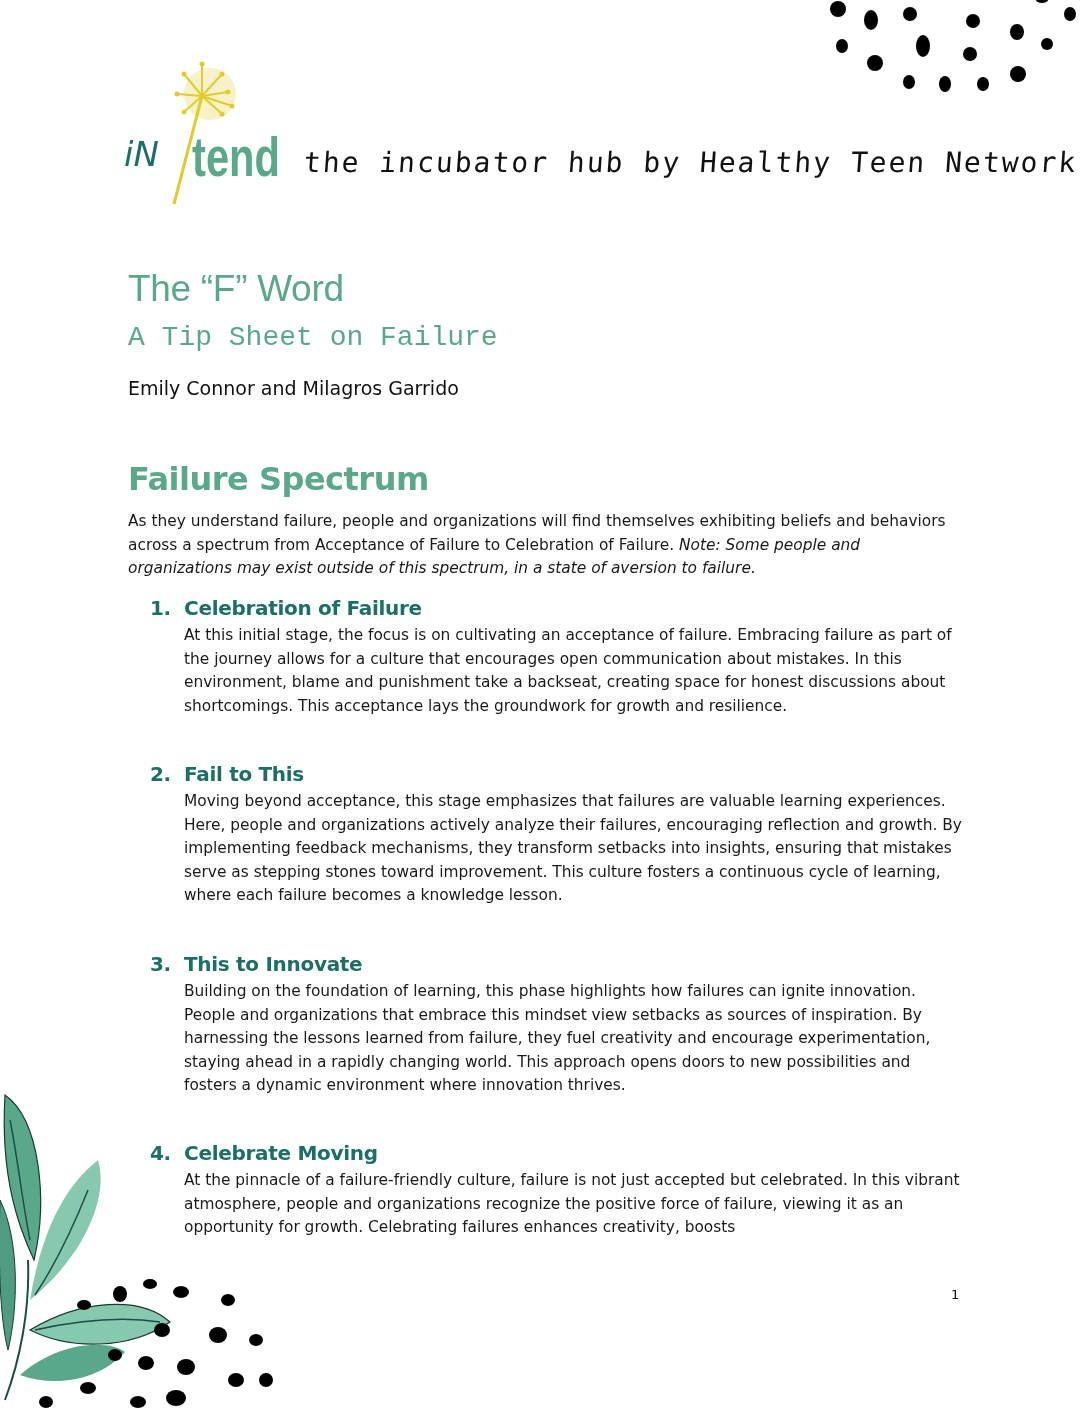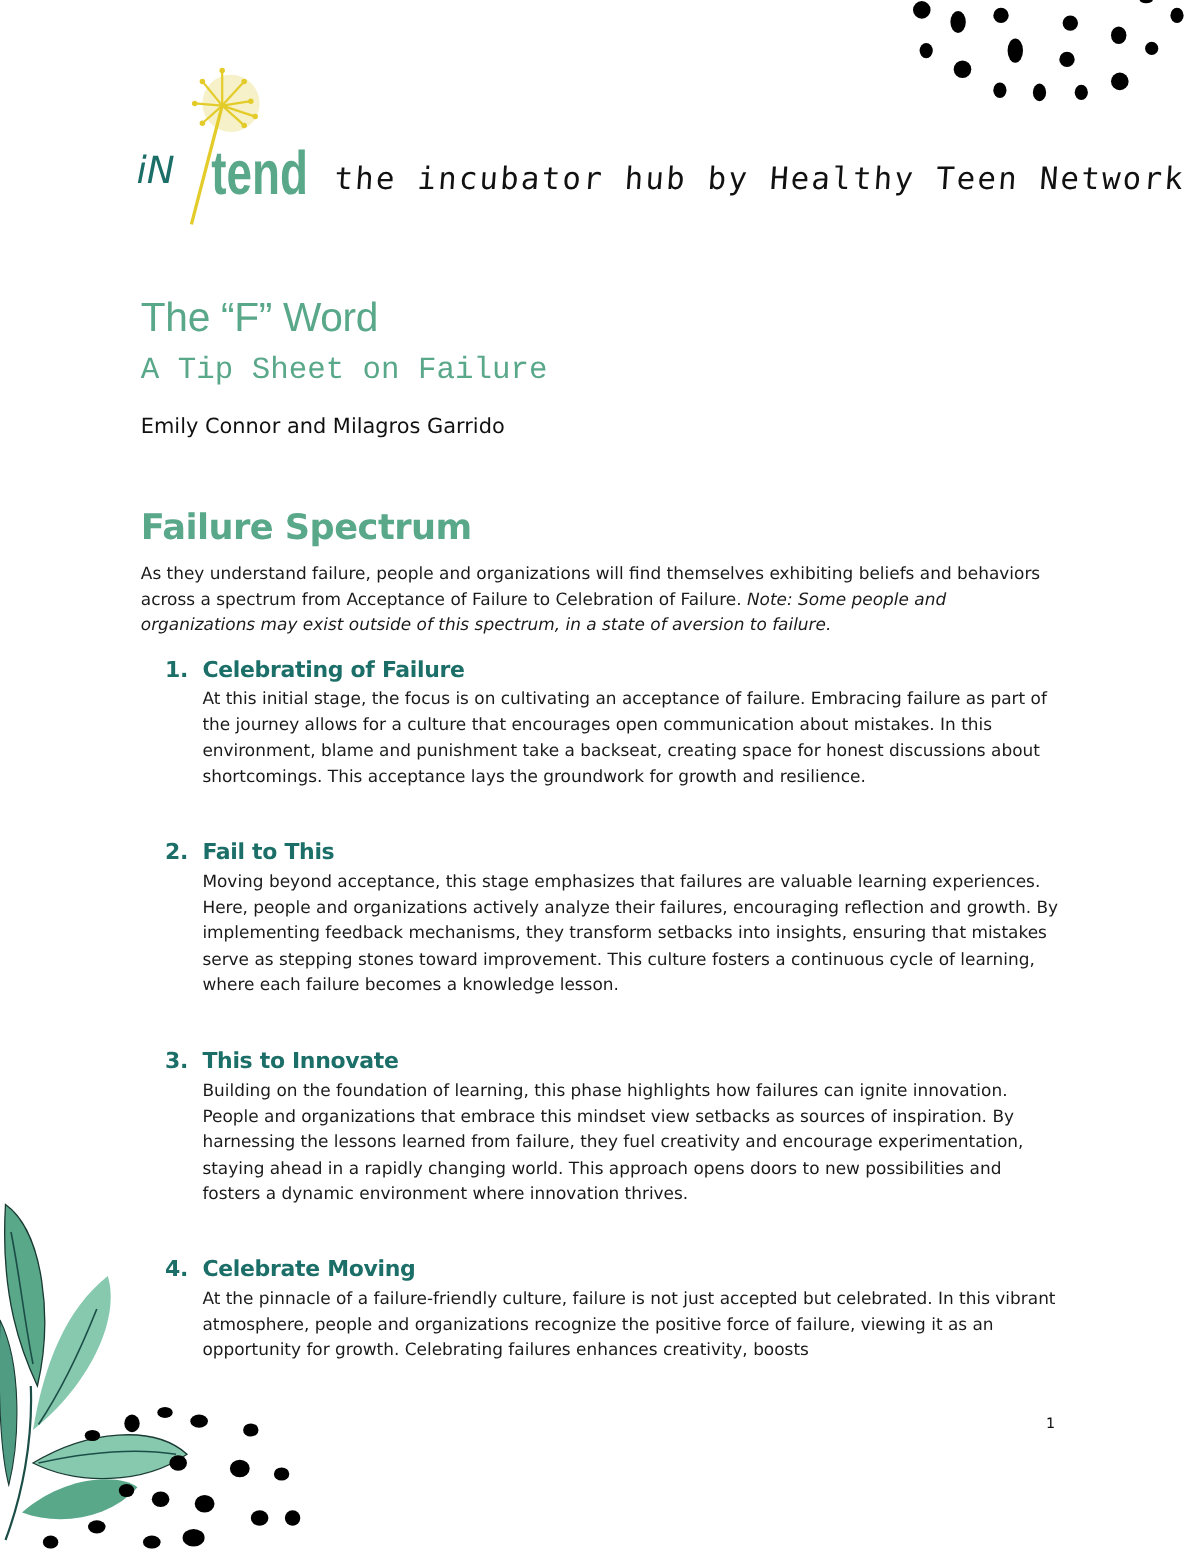--- a/index.html
+++ b/index.html
@@ -110,21 +110,21 @@
 <h2 class="subtitle">A Tip Sheet on Failure</h2>
 <div class="authors">Emily Connor and Milagros Garrido</div>
 
 <h3 class="section-heading">Failure Spectrum</h3>
 
 <p class="intro"><span>As they understand failure, people and organizations will find themselves exhibiting beliefs and behaviors across a spectrum from Acceptance of Failure to Celebration of Failure. </span><em>Note: Some people and organizations may exist outside of this spectrum, in a state of aversion to failure.</em></p>
 
 <div class="stage" style="top:596px;">
   <h4 class="stage-head">
     <span class="stage-num">1.</span>
-    <span>Celebrating of Failure</span>
+    <span>Celebration of Failure</span>
   </h4>
   <p class="stage-body">At this initial stage, the focus is on cultivating an acceptance of failure. Embracing failure as part of the journey allows for a culture that encourages open communication about mistakes. In this environment, blame and punishment take a backseat, creating space for honest discussions about shortcomings. This acceptance lays the groundwork for growth and resilience.</p>
 </div>
 
 <div class="stage" style="top:762px;">
   <h4 class="stage-head">
     <span class="stage-num">2.</span>
     <span>Fail to This</span>
   </h4>
   <p class="stage-body">Moving beyond acceptance, this stage emphasizes that failures are valuable learning experiences. Here, people and organizations actively analyze their failures, encouraging reflection and growth. By implementing feedback mechanisms, they transform setbacks into insights, ensuring that mistakes serve as stepping stones toward improvement. This culture fosters a continuous cycle of learning, where each failure becomes a knowledge lesson.</p>

